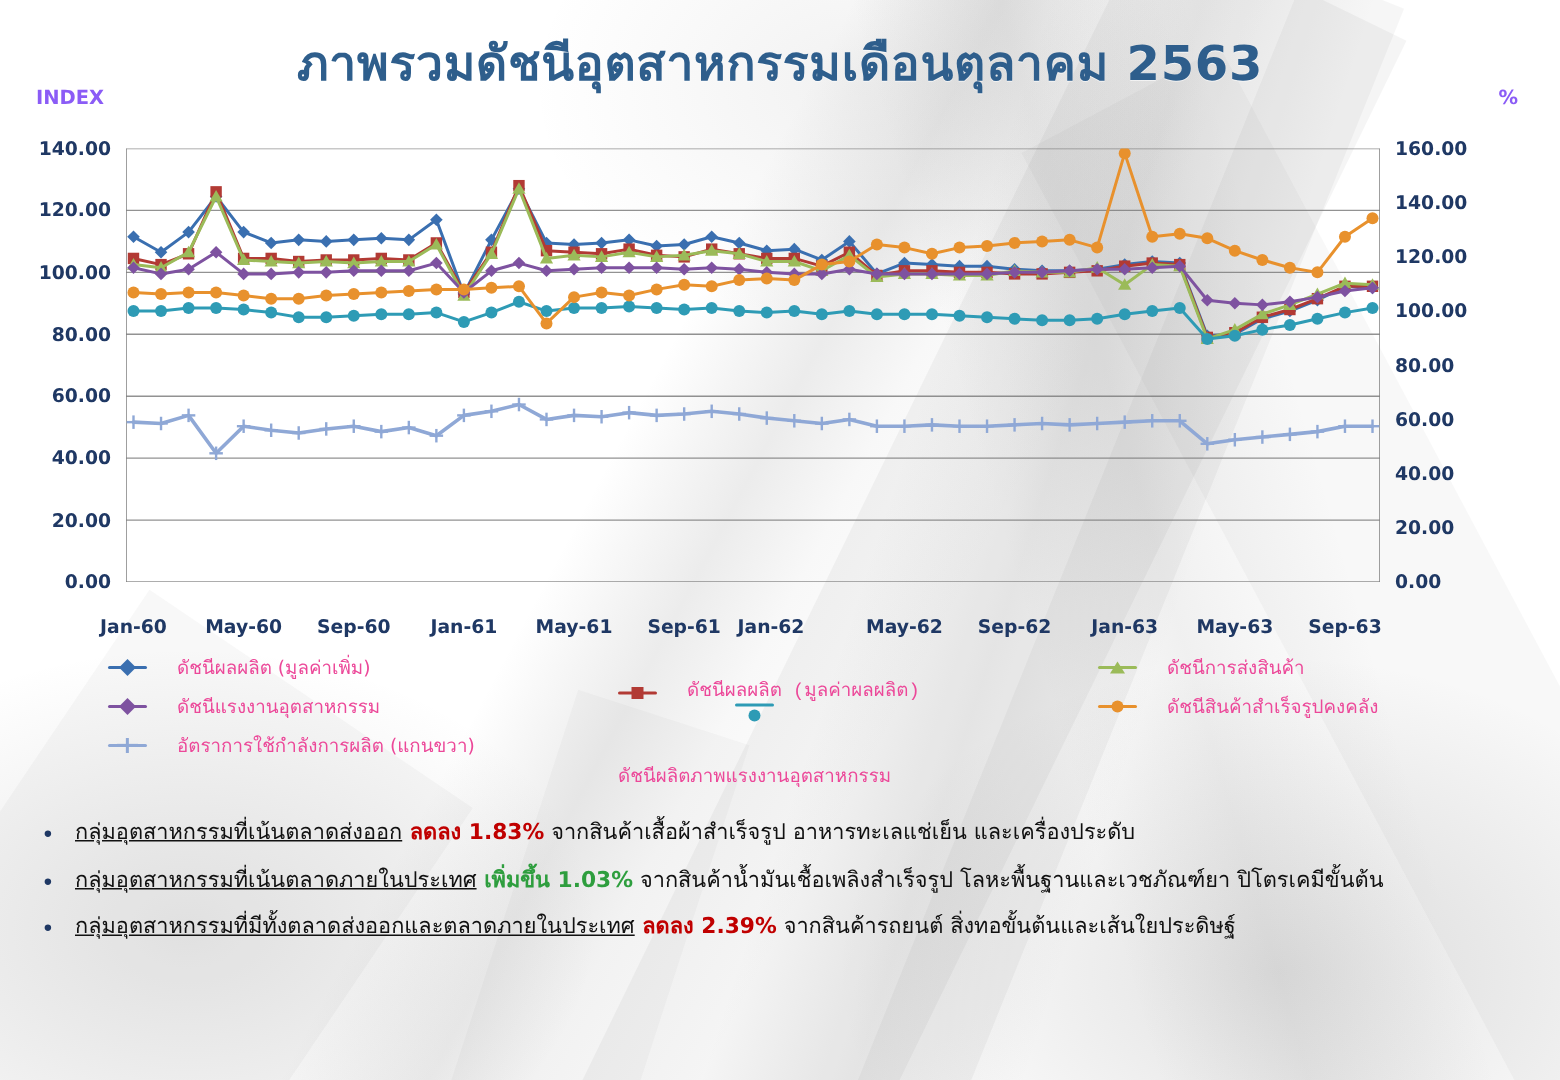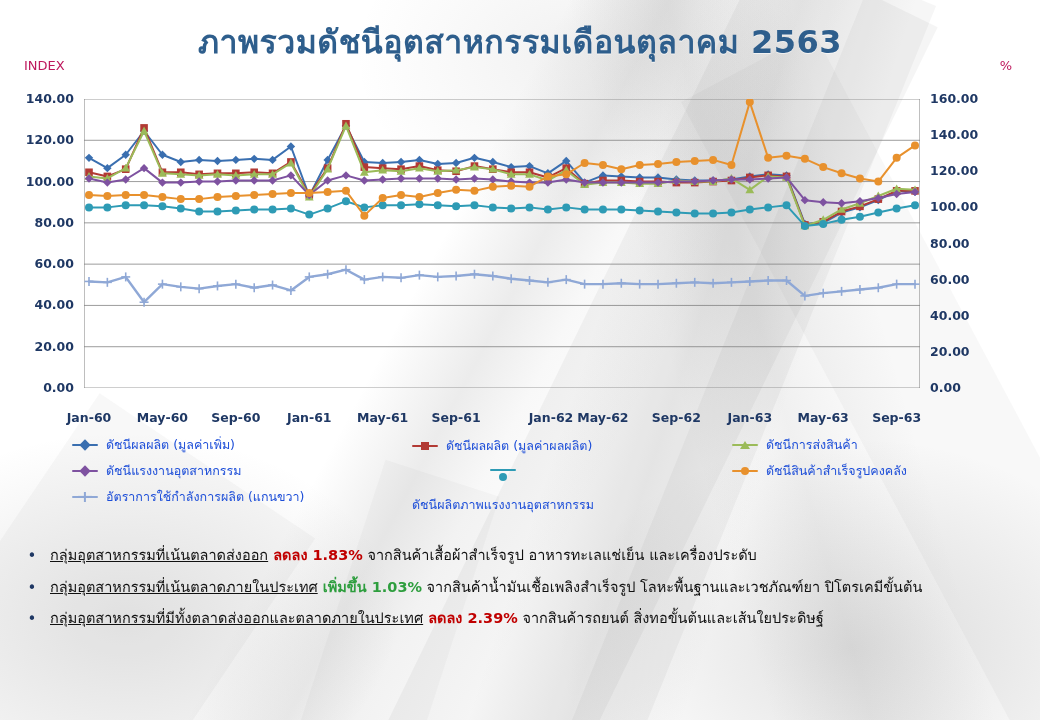--- a/index.html
+++ b/index.html
@@ -35,21 +35,21 @@
   #chart-title{
     position:absolute; left:0; right:0; top:16px;
     text-align:center;
     font-size:32px; font-weight:700; letter-spacing:.5px;
     color:#2E5E8C;
     text-shadow:0 1px 0 rgba(255,255,255,.6);
   }
 
   
   .axis-caption{
-    position:absolute; font-size:13px; font-weight:400; color:#be185d;
+    position:absolute; font-size:13px; font-weight:700; color:#8b5cf6;
   }
   #index-caption{ left:24px; top:58px; }
   #percent-caption{ right:28px; top:58px; }
 
   
   #plot-wrap{
     position:absolute; left:84px; top:99px; width:836px; height:289px;
   }
   #plot-svg{ display:block; width:836px; height:289px; }
 
@@ -68,22 +68,22 @@
   .xtick{
     position:absolute; font-size:12.5px; font-weight:700; color:#1F3864;
     transform:translateX(-50%); white-space:nowrap;
   }
 
   
   #legend{
     position:absolute; left:72px; top:438px; width:900px; height:70px;
   }
   .legend-item{
-    position:absolute; display:flex; align-items:center; gap:8px;
-    font-size:12.5px; color:#1d4ed8; white-space:nowrap;
+    position:absolute; display:flex; align-items:center; gap:20px;
+    font-size:12.5px; color:#ec4899; white-space:nowrap;
   }
   .legend-swatch{ width:26px; height:12px; position:relative; flex:0 0 26px; }
   .legend-swatch .lline{
     position:absolute; left:0; right:0; top:5px; height:2.4px; border-radius:1px;
   }
   .legend-swatch .lmark{
     position:absolute; left:50%; top:50%; transform:translate(-50%,-50%);
   }
   .m-diamond{ width:8px; height:8px; transform:translate(-50%,-50%) rotate(45deg) !important; }
   .m-square { width:8px; height:8px; }
@@ -571,37 +571,37 @@
       </svg>
   </div>
 
   <div id="xaxis">
       <div class="xtick" style="left: 5px;">Jan-60</div>
       <div class="xtick" style="left: 78.4222px;">May-60</div>
       <div class="xtick" style="left: 151.844px;">Sep-60</div>
       <div class="xtick" style="left: 225.267px;">Jan-61</div>
       <div class="xtick" style="left: 298.689px;">May-61</div>
       <div class="xtick" style="left: 372.111px;">Sep-61</div>
-      <div class="xtick" style="left: 467px;">Jan-62</div>
+      <div class="xtick" style="left: 430px;">Jan-62</div>
       <div class="xtick" style="left: 518.956px;">May-62</div>
       <div class="xtick" style="left: 592.378px;">Sep-62</div>
       <div class="xtick" style="left: 665.8px;">Jan-63</div>
       <div class="xtick" style="left: 739.222px;">May-63</div>
       <div class="xtick" style="left: 812.644px;">Sep-63</div>
     </div>
 
   <div id="legend">
       <div class="legend-item" style="left: 0px; top: 0px;">
         <span class="legend-swatch">
           <span class="lline" style="background: rgb(58, 111, 176);"></span>
           <span class="lmark m-diamond" style="background: rgb(58, 111, 176);"></span>
         </span>
         <span class="legend-label">ดัชนีผลผลิต (มูลค่าเพิ่ม)</span>
       </div>
-      <div class="legend-item" style="left: 340px; top: 1px;">
+      <div class="legend-item" style="left: 340px; top: 17px; font-family: Liberation Mono, monospace;">
         <span class="legend-swatch">
           <span class="lline" style="background: rgb(178, 58, 52);"></span>
           <span class="lmark m-square" style="background: rgb(178, 58, 52);"></span>
         </span>
         <span class="legend-label">ดัชนีผลผลิต (มูลค่าผลผลิต)</span>
       </div>
       <div class="legend-item" style="left: 660px; top: 0px;">
         <span class="legend-swatch">
           <span class="lline" style="background: rgb(155, 187, 89);"></span>
           <span class="lmark m-tri" style="border-bottom: 8px solid rgb(155, 187, 89);"></span>

